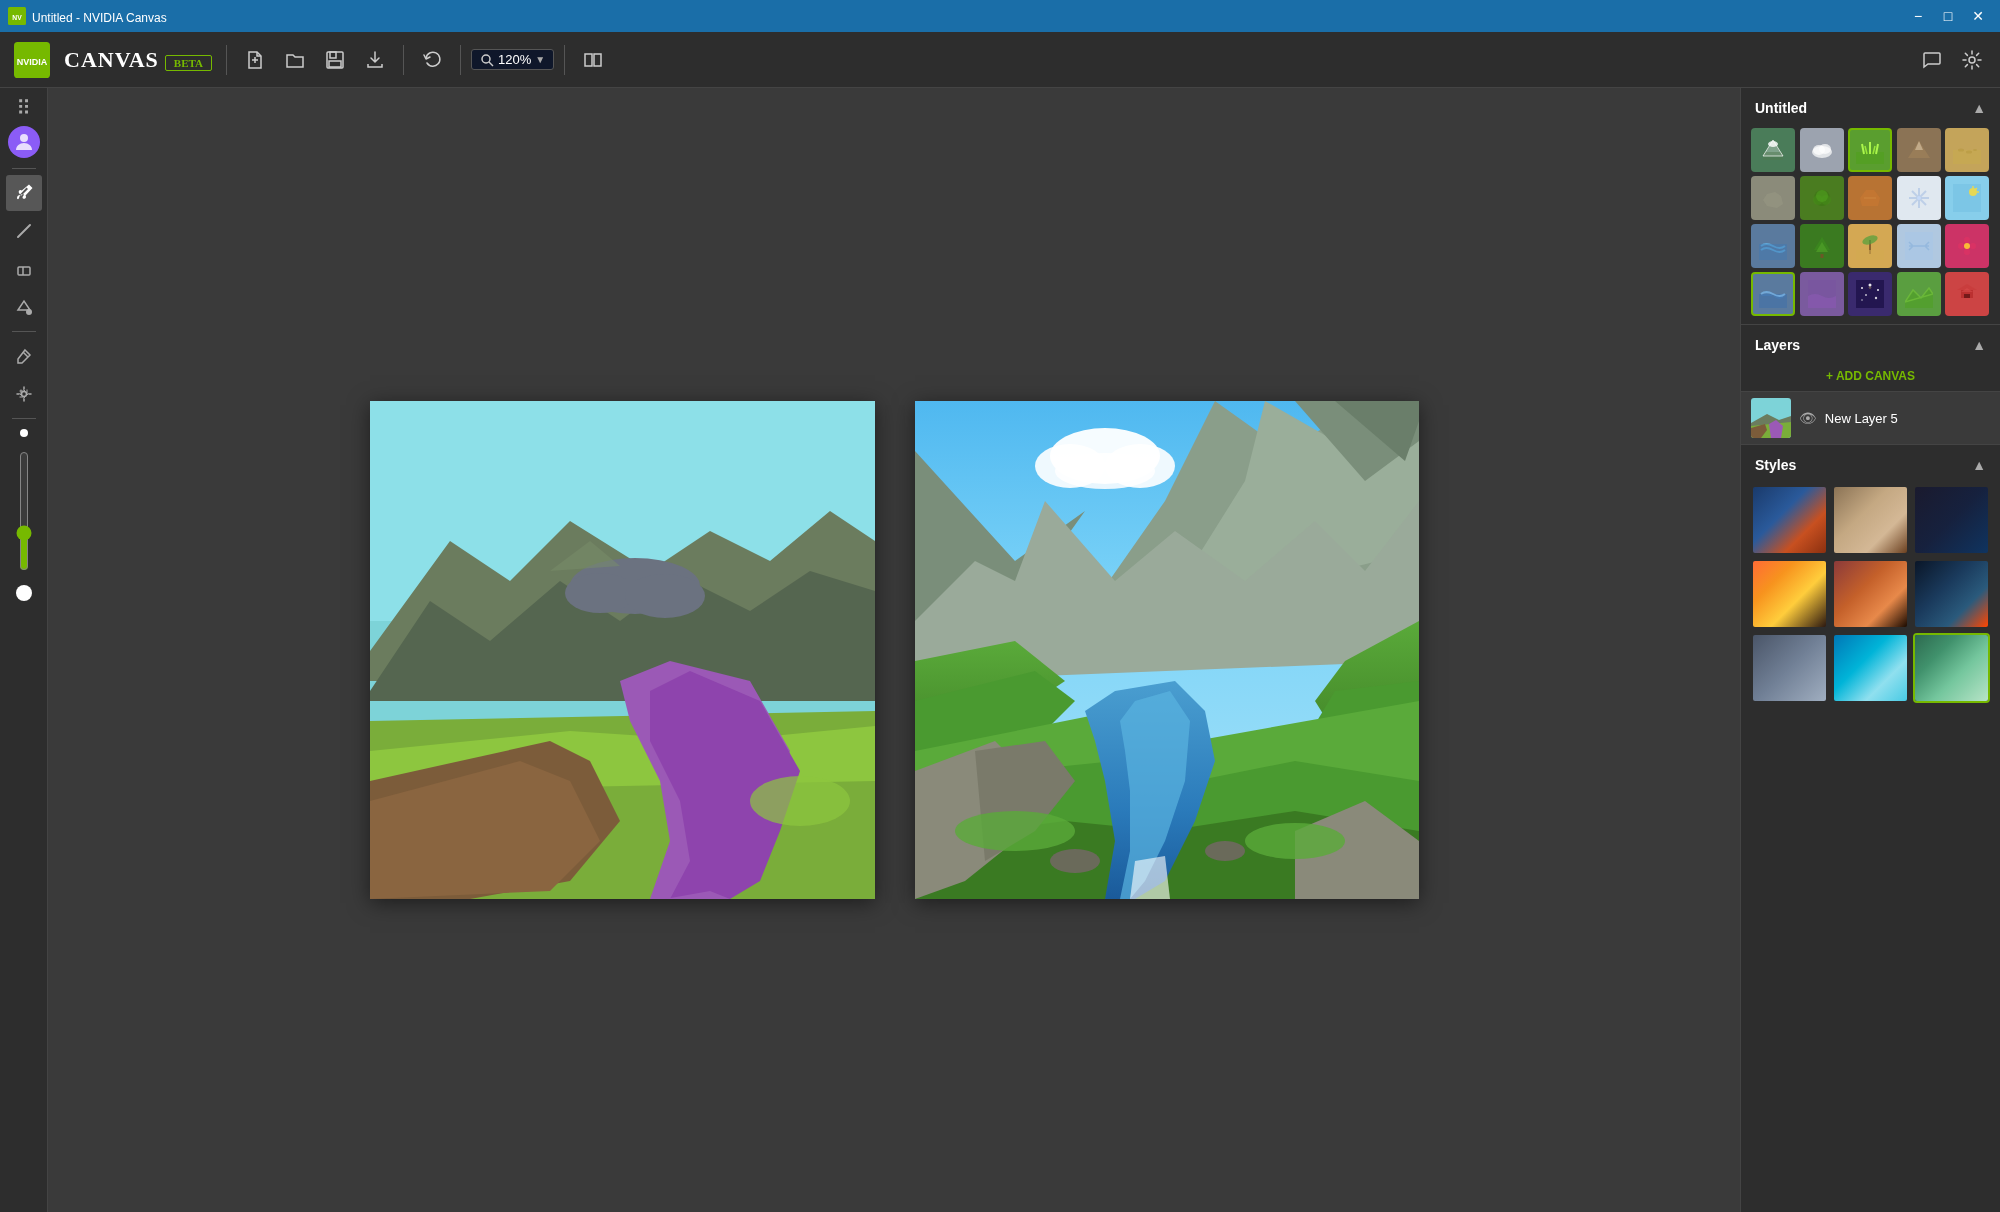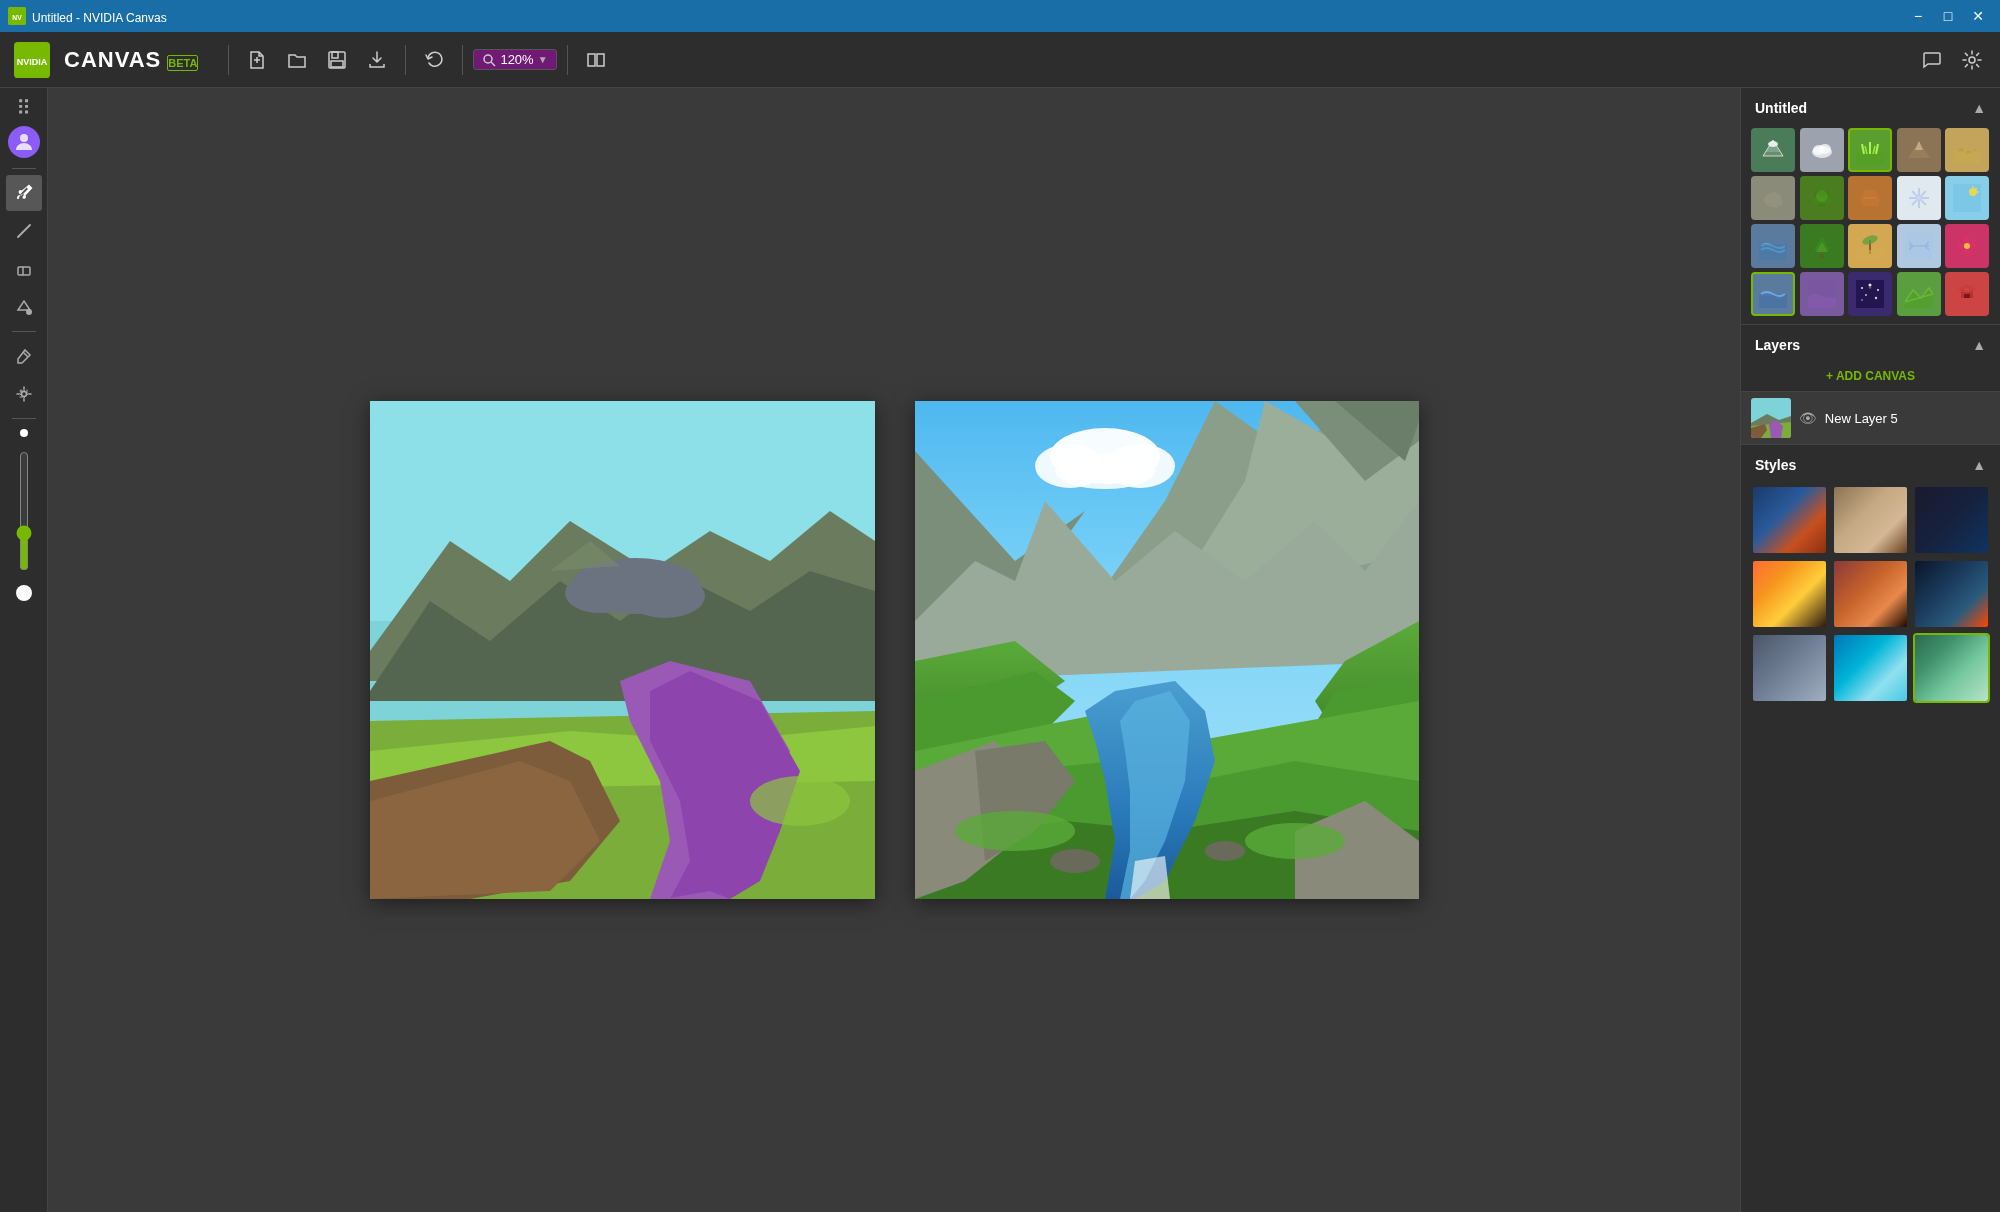--- a/index.html
+++ b/index.html
@@ -23,26 +23,26 @@
       background: #2d2d2d;
       display: flex; align-items: center; padding: 0 12px; gap: 4px;
       border-bottom: 1px solid #444;
       z-index: 90;
     }
     .nvidia-logo {
       width: 40px; height: 40px; margin-right: 8px;
       display: flex; align-items: center; justify-content: center;
     }
     .nvidia-logo svg { width: 36px; height: 36px; }
-    .canvas-beta { display: flex; align-items: baseline; gap: 6px; margin-right: 20px; }
+    .canvas-beta { display: flex; align-items: baseline; gap: 6px; margin-right: 4px; font-family: Liberation Serif, serif; }
     .canvas-text { color: #fff; font-size: 22px; font-weight: 600; letter-spacing: 1px; }
-    .beta-badge { color: #76b900; font-size: 11px; font-weight: 700; border: 1px solid #76b900; padding: 1px 0; border-radius: 2px; }
+    .beta-badge { color: #76b900; font-size: 11px; font-weight: 700; border: 1px solid #76b900; padding: 1px 8px; border-radius: 2px; }
     .toolbar-sep { width: 1px; height: 30px; background: #555; margin: 0 6px; }
     .toolbar-btn { width: 36px; height: 36px; background: transparent; border: none; color: #ccc; cursor: pointer; display: flex; align-items: center; justify-content: center; border-radius: 3px; font-size: 18px; }
-    .zoom-control { display: flex; align-items: center; gap: 4px; background: #701a75; border: 1px solid #555; border-radius: 3px; padding: 2px 8px; cursor: pointer; }
+    .zoom-control { display: flex; align-items: center; gap: 4px; background: #0f172a; border: 1px solid #555; border-radius: 3px; padding: 2px 8px; cursor: pointer; }
     .zoom-text { color: #fff; font-size: 13px; }
     .zoom-arrow { color: #aaa; font-size: 10px; }
     .toolbar-right { margin-left: auto; display: flex; gap: 8px; align-items: center; }
     .toolbar-right-btn { width: 32px; height: 32px; background: transparent; border: none; color: #ccc; cursor: pointer; display: flex; align-items: center; justify-content: center; font-size: 18px; }
 
     
     #left-sidebar {
       position: absolute; top: 88px; left: 0; width: 48px; bottom: 0;
       background: #2d2d2d;
       display: flex; flex-direction: column; align-items: center;

